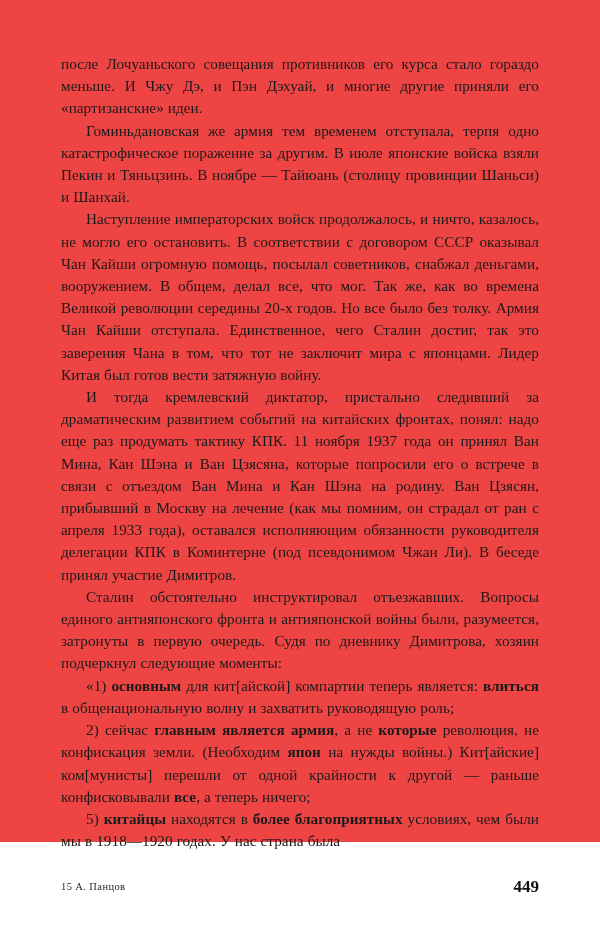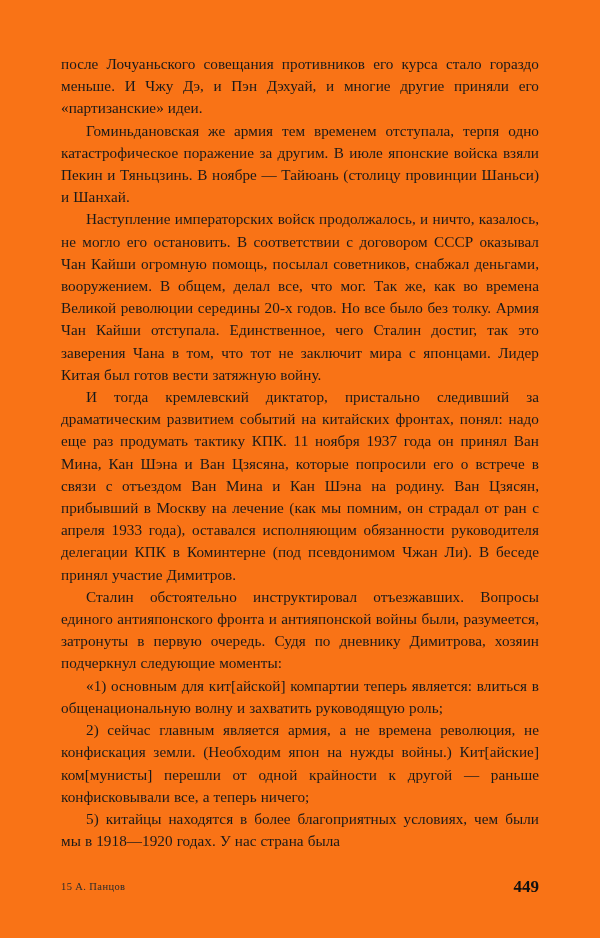--- a/index.html
+++ b/index.html
@@ -10,22 +10,22 @@
   body {
     width: 600px;
     height: 938px;
     overflow: hidden;
     font-family: "Liberation Serif", "DejaVu Serif", serif;
     color: #1a1a1a;
   }
   .page {
     position: relative;
     width: 600px;
-    height: 938px;
-    background: #f97316;
+    height: 842px;
+    background: #ef4444;
     box-sizing: border-box;
   }
   .text-block {
     position: absolute;
     left: 61px;
     top: 53px;
     width: 478px;
   }
   p.para {
     margin: 0;
@@ -36,21 +36,21 @@
     line-height: 22.2px;
     text-indent: 25px;
     letter-spacing: 0.05px;
     word-spacing: 0.2px;
     -webkit-font-smoothing: none;
   }
   p.para.noindent {
     text-indent: 0;
   }
   p.para b {
-    font-weight: normal;
+    font-weight: bold;
   }
   .footer {
     position: absolute;
     left: 61px;
     top: 880px;
     width: 478px;
     display: flex;
     align-items: center;
     justify-content: space-between;
   }
@@ -72,21 +72,21 @@
 
 <div class="page">
 
   <div class="text-block">
     <p class="para noindent">после Лочуаньского совещания противников его курса стало гораздо меньше. И Чжу Дэ, и Пэн Дэхуай, и многие другие приняли его «партизанские» идеи.</p>
     <p class="para">Гоминьдановская же армия тем временем отступала, терпя одно катастрофическое поражение за другим. В июле японские войска взяли Пекин и Тяньцзинь. В ноябре — Тайюань (столицу провинции Шаньси) и Шанхай.</p>
     <p class="para">Наступление императорских войск продолжалось, и ничто, казалось, не могло его остановить. В соответствии с договором СССР оказывал Чан Кайши огромную помощь, посылал советников, снабжал деньгами, вооружением. В общем, делал все, что мог. Так же, как во времена Великой революции середины 20-х годов. Но все было без толку. Армия Чан Кайши отступала. Единственное, чего Сталин достиг, так это заверения Чана в том, что тот не заключит мира с японцами. Лидер Китая был готов вести затяжную войну.</p>
     <p class="para">И тогда кремлевский диктатор, пристально следивший за драматическим развитием событий на китайских фронтах, понял: надо еще раз продумать тактику КПК. 11 ноября 1937 года он принял Ван Мина, Кан Шэна и Ван Цзясяна, которые попросили его о встрече в связи с отъездом Ван Мина и Кан Шэна на родину. Ван Цзясян, прибывший в Москву на лечение (как мы помним, он страдал от ран с апреля 1933 года), оставался исполняющим обязанности руководителя делегации КПК в Коминтерне (под псевдонимом Чжан Ли). В беседе принял участие Димитров.</p>
     <p class="para">Сталин обстоятельно инструктировал отъезжавших. Вопросы единого антияпонского фронта и антияпонской войны были, разумеется, затронуты в первую очередь. Судя по дневнику Димитрова, хозяин подчеркнул следующие моменты:</p>
     <p class="para">«1) <b>основным</b> для кит[айской] компартии теперь является: <b>влиться</b> в общенациональную волну и захватить руководящую роль;</p>
-    <p class="para">2) сейчас <b>главным является армия</b>, а не <b>времена</b> революция, не конфискация земли. (Необходим <b>япон</b> на нужды войны.) Кит[айские] ком[мунисты] перешли от одной крайности к другой — раньше конфисковывали <b>все</b>, а теперь ничего;</p>
+    <p class="para">2) сейчас <b>главным является армия</b>, а не <b>которые</b> революция, не конфискация земли. (Необходим <b>япон</b> на нужды войны.) Кит[айские] ком[мунисты] перешли от одной крайности к другой — раньше конфисковывали <b>все</b>, а теперь ничего;</p>
     <p class="para">5) <b>китайцы</b> находятся в <b>более благоприятных</b> условиях, чем были мы в 1918—1920 годах. У нас страна была </p>
   </div>
 
   <div class="footer">
     <span class="footer-left">15 А. Панцов</span>
     <span class="footer-right">449</span>
   </div>
 
 </div>
 

